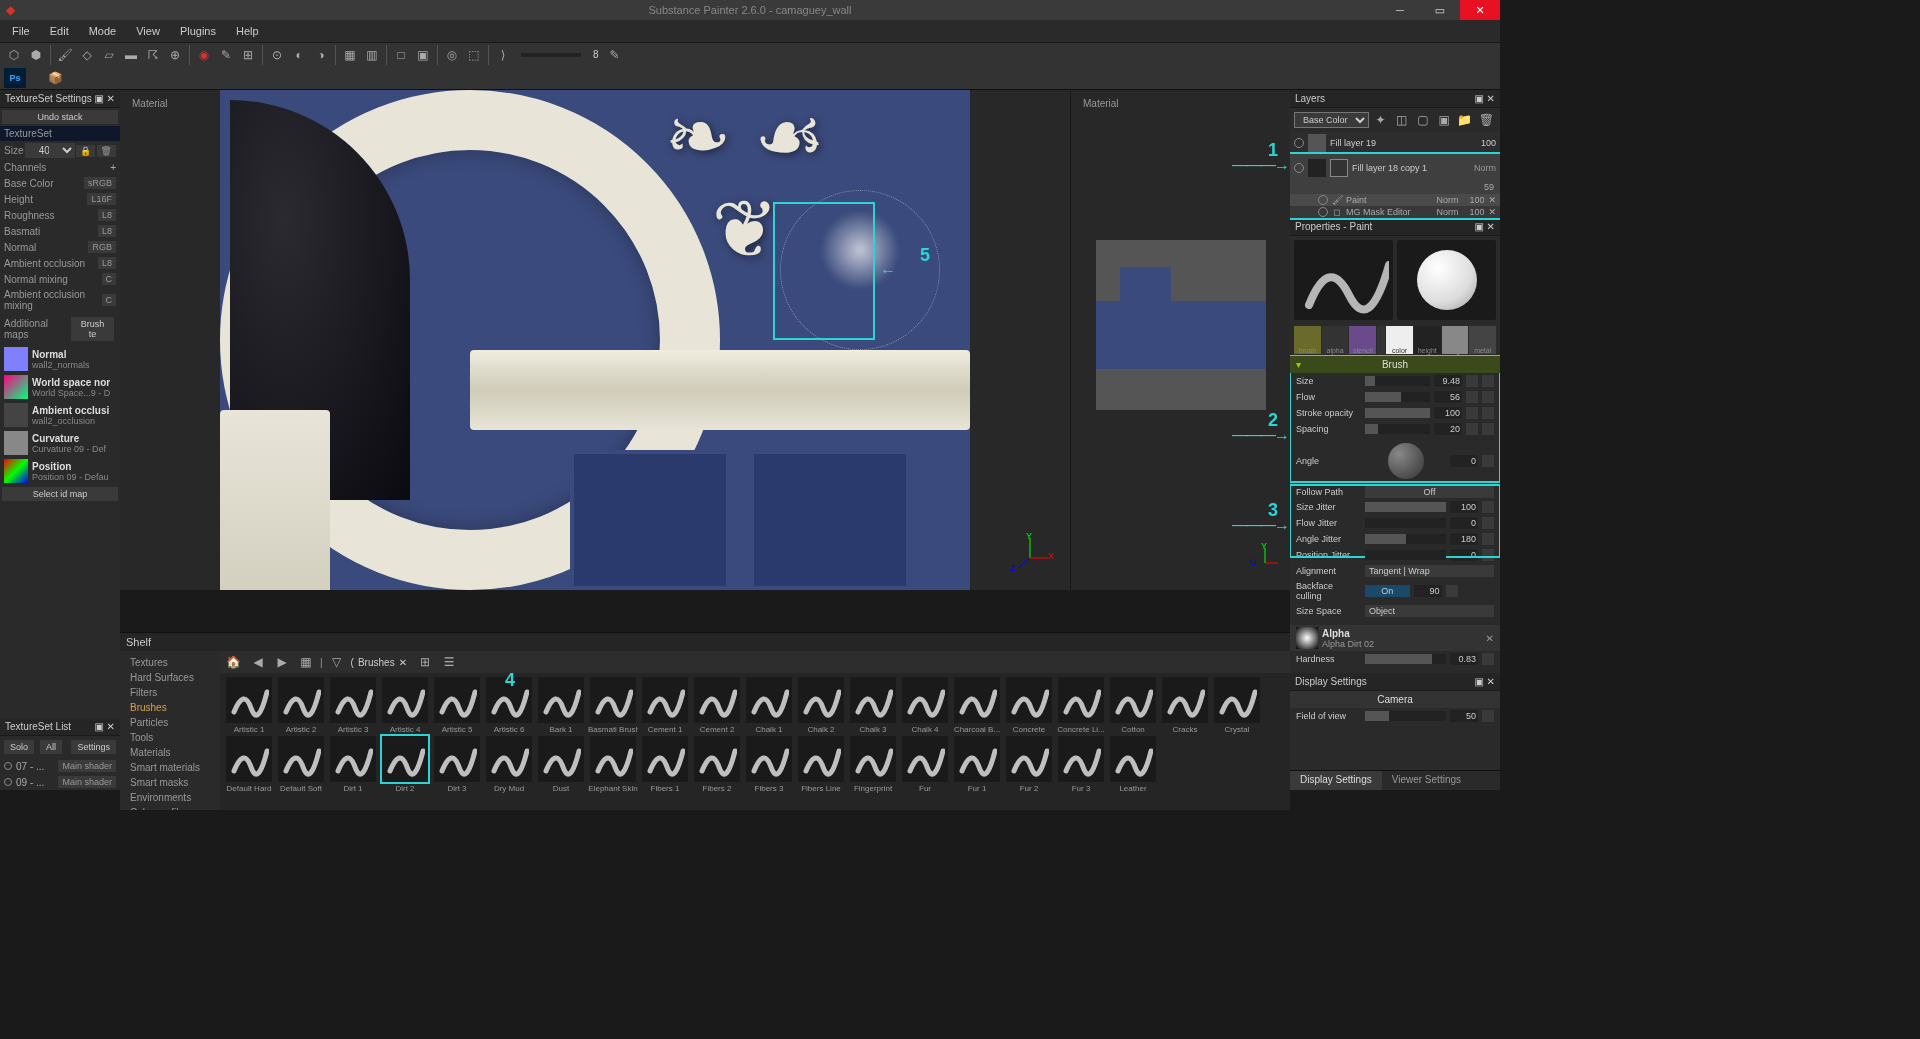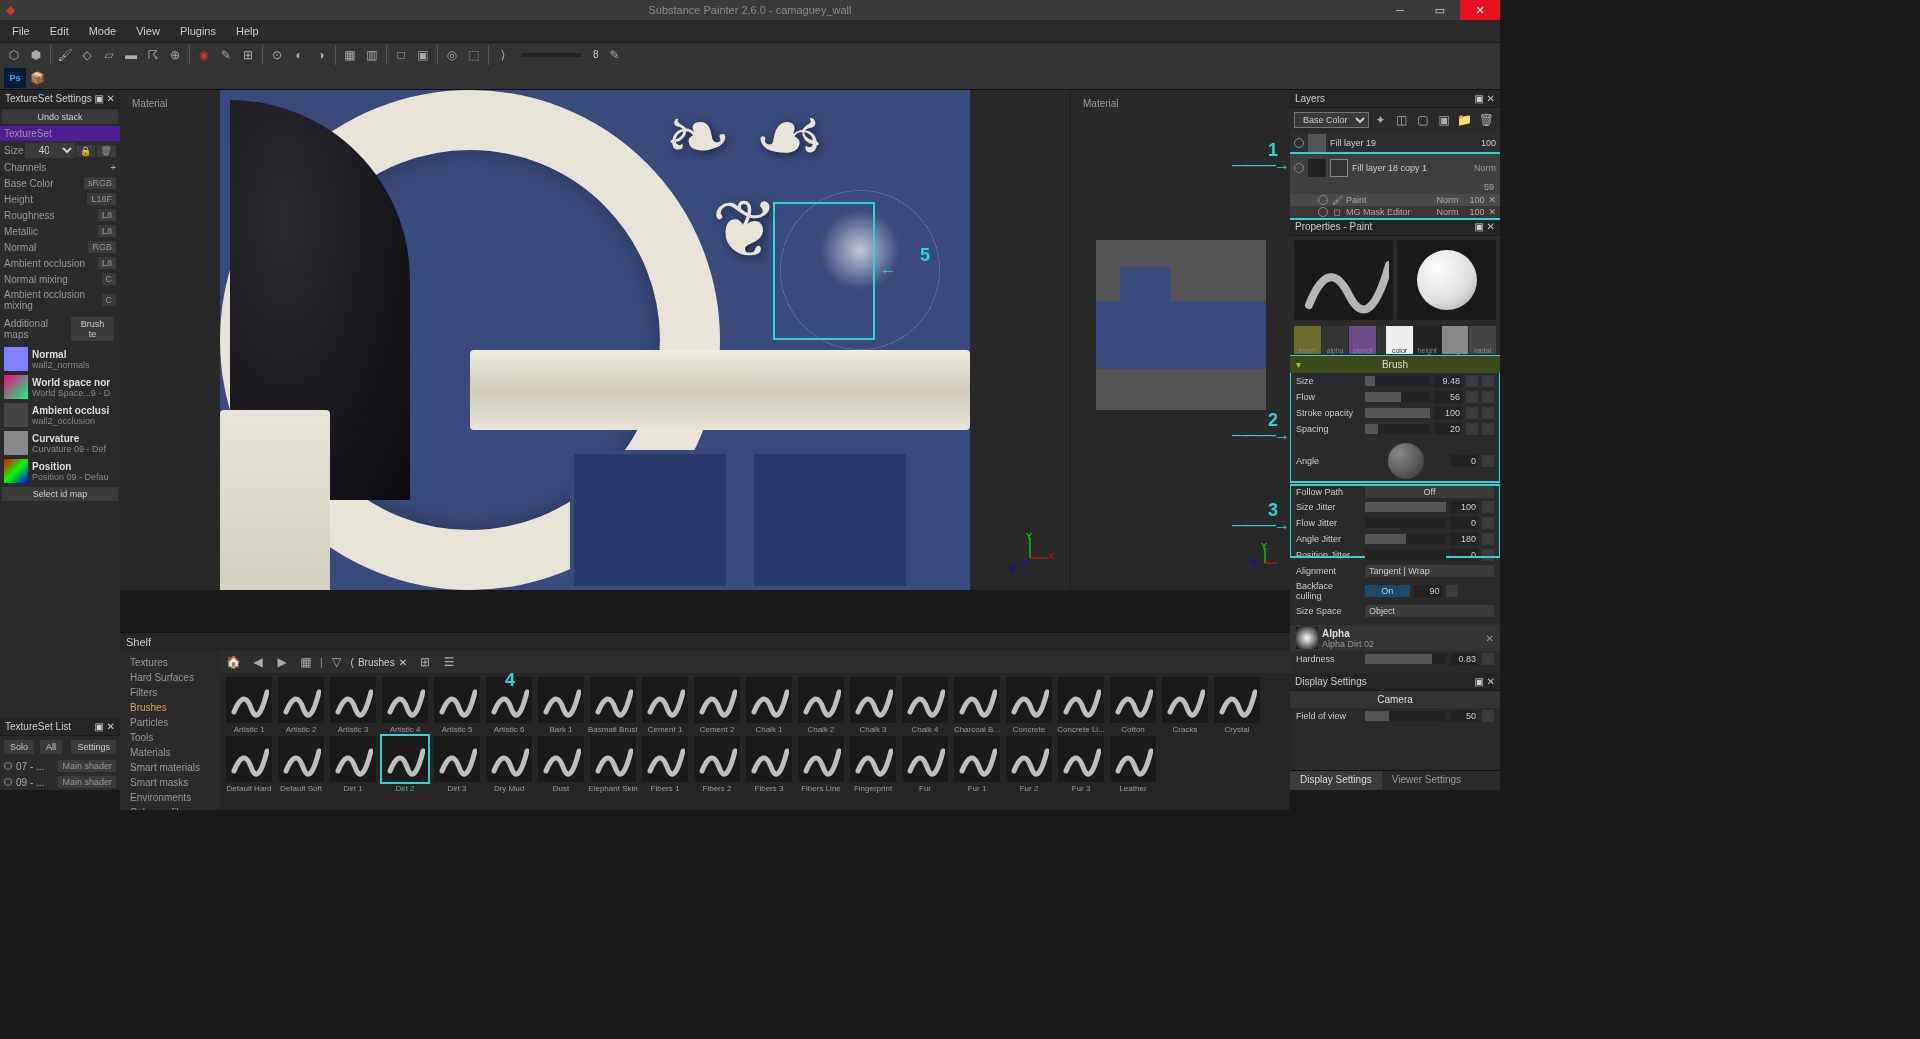--- a/index.html
+++ b/index.html
@@ -11,21 +11,21 @@
 .titlebar .winbtns { position: absolute; right: 0; display: flex; }
 .titlebar .winbtn { width: 40px; height: 20px; display: flex; align-items: center; justify-content: center; color: #ccc; }
 .titlebar .winbtn.close { background: #e81123; color: #fff; }
 
 
 .menubar { height: 22px; background: #2a2a2a; display: flex; align-items: center; padding: 0 4px; gap: 4px; }
 .menubar span { padding: 2px 8px; color: #ccc; cursor: pointer; font-size: 11px; }
 
 
 .toolbar1 { height: 24px; background: #333; border-top: 1px solid #1a1a1a; display: flex; align-items: center; padding: 0 4px; gap: 2px; }
-.toolbar2 { height: 24px; background: #333; display: flex; align-items: center; padding: 0 4px; gap: 2px; border-bottom: 1px solid #111; }
+.toolbar2 { height: 24px; background: #333; display: flex; align-items: center; padding: 0 4px; gap: 20px; border-bottom: 1px solid #111; }
 .tbtn { width: 20px; height: 20px; display: flex; align-items: center; justify-content: center; color: #aaa; font-size: 12px; }
 .tbtn.sep { width: 1px; background: #555; margin: 0 2px; }
 
 
 .main { display: flex; height: calc(100% - 110px); }
 .leftpanel { width: 120px; background: #2a2a2a; display: flex; flex-direction: column; font-size: 10px; }
 .centerarea { flex: 1; display: flex; flex-direction: column; }
 .rightpanel { width: 210px; background: #2a2a2a; display: flex; flex-direction: column; font-size: 10px; overflow: hidden; }
 
 
@@ -185,21 +185,21 @@
 </div>
 
 <div class="main">
 
   <div class="leftpanel">
     <div class="panelhdr">
       <span>TextureSet Settings</span>
         <span>▣ ✕</span>
     </div>
     <div class="btn-small">Undo stack</div>
-    <div class="panelrow" style="background:#4c1d95">
+    <div class="panelrow" style="background:#0f172a">
         <span class="lbl">TextureSet</span>
       </div>
     <div class="panelrow">
       <span class="lbl">Size</span>
       <select><option>4096</option></select>
       <span class="tag">🔒</span>
       <span class="tag">🗑</span>
     </div>
     <div class="panelrow">
         <span class="lbl">Channels</span>
@@ -211,21 +211,21 @@
       </div>
     <div class="panelrow">
         <span class="lbl">Height</span>
         <span class="tag">L16F</span>
       </div>
     <div class="panelrow">
         <span class="lbl">Roughness</span>
         <span class="tag">L8</span>
       </div>
     <div class="panelrow">
-        <span class="lbl">Metallic</span>
+        <span class="lbl">Basmati</span>
         <span class="tag">L8</span>
       </div>
     <div class="panelrow">
         <span class="lbl">Normal</span>
         <span class="tag">RGB</span>
       </div>
     <div class="panelrow">
         <span class="lbl">Ambient occlusion</span>
         <span class="tag">L8</span>
       </div>

